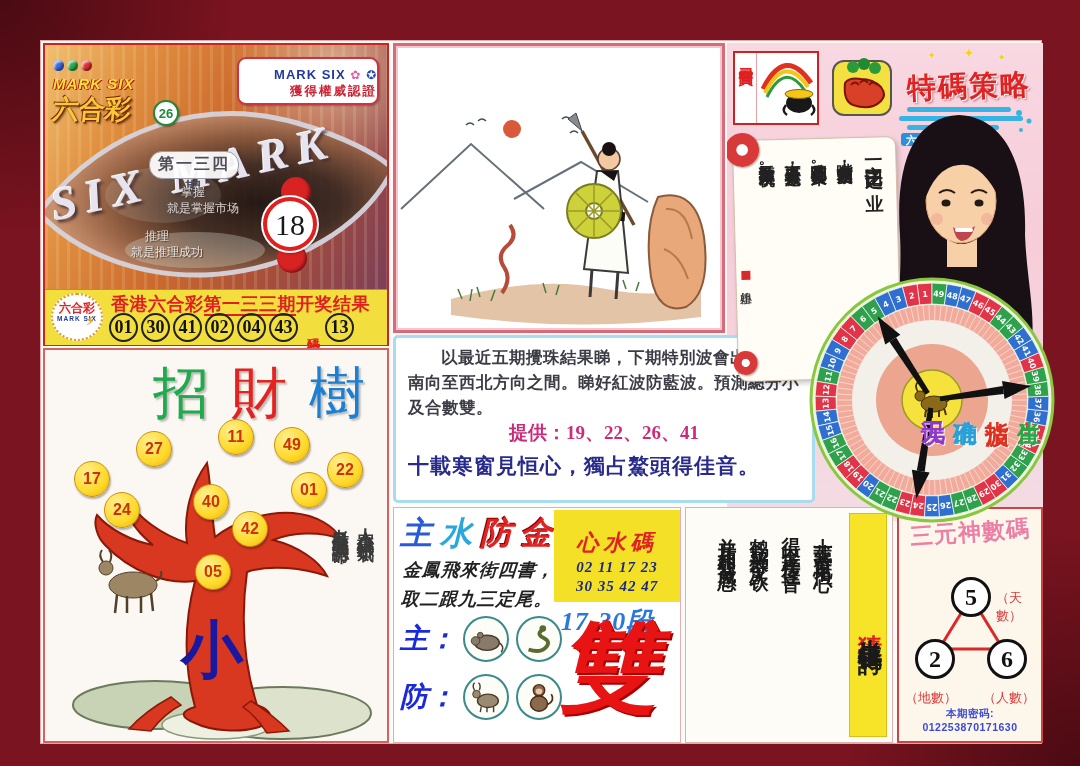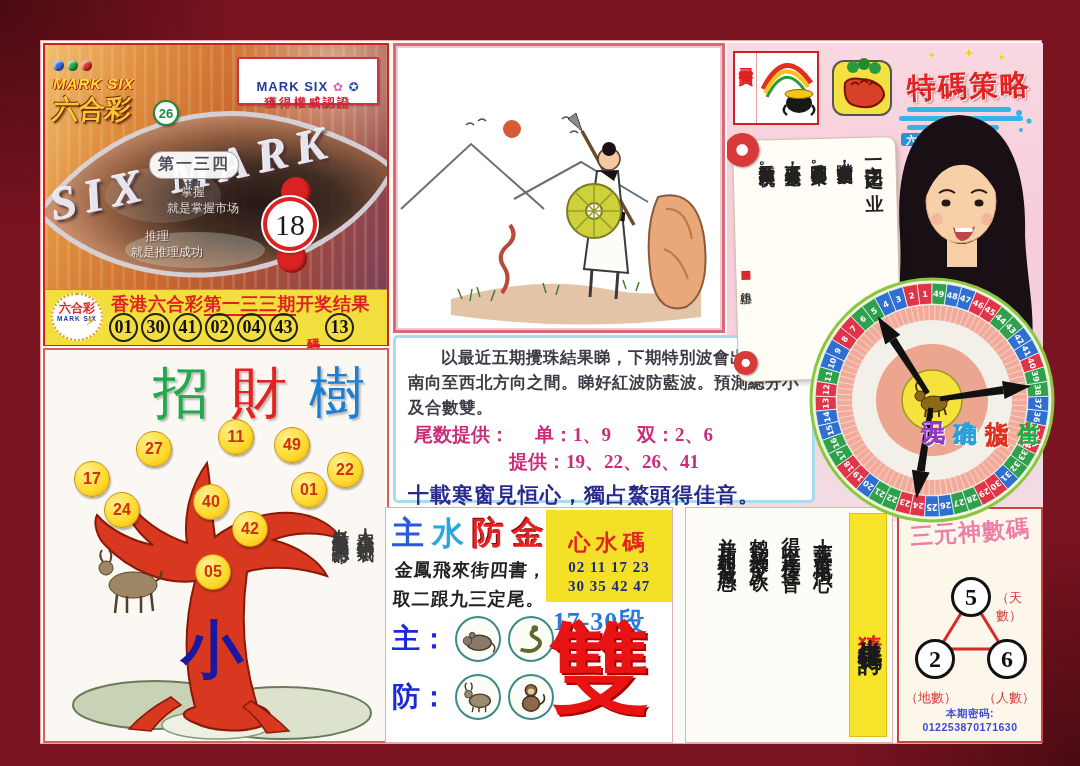--- a/index.html
+++ b/index.html
@@ -18,21 +18,21 @@
      repeating-linear-gradient(90deg, rgba(255,240,200,.14) 0 3px, rgba(0,0,0,0) 3px 11px),
      linear-gradient(115deg,#f0c070 0%,#e09040 22%,#cc6a2e 48%,#a84e3a 72%,#7c3f58 100%);}
   .eye-svg{position:absolute;left:0;top:0;width:100%;height:100%;}
   .watermark{position:absolute;left:2px;top:96px;width:340px;font-family:"Liberation Serif",serif;font-style:italic;font-weight:bold;
     font-size:46px;letter-spacing:9px;color:#e6e4ee;text-shadow:2px 3px 3px #4a3030, -1px -1px 0 #fff;transform:rotate(-13deg);white-space:nowrap;}
   .ms-logo{position:absolute;left:8px;top:12px;}
   .ms-balls span{display:inline-block;width:11px;height:11px;border-radius:50%;margin-right:3px;box-shadow:inset -2px -2px 2px rgba(0,0,0,.4), inset 2px 2px 2px rgba(255,255,255,.7);}
   .ms-en{font-size:15px;font-weight:bold;font-style:italic;color:#ffe23a;text-shadow:1px 1px 0 #b02010,-1px 0 0 #b02010;letter-spacing:1px;}
   .ms-cn{font-size:26px;font-weight:bold;color:#f8c838;font-family:"Liberation Serif",serif;
     text-shadow:1px 1px 0 #7a2400,-1px -1px 0 #7a2400,2px 2px 2px rgba(0,0,0,.5);transform:skewX(-6deg);}
-  .cert-badge{position:absolute;right:8px;top:12px;width:142px;height:48px;background:#fff;border:2px solid #cc3344;border-radius:2px;text-align:center;padding-top:20px;box-sizing:border-box;box-shadow:1px 1px 2px rgba(0,0,0,.3);}
+  .cert-badge{position:absolute;right:8px;top:12px;width:142px;height:48px;background:#fff;border:2px solid #cc3344;border-radius:9px;text-align:right;padding-top:8px;box-sizing:border-box;box-shadow:1px 1px 2px rgba(0,0,0,.3);}
   .cert-line1{font-size:13px;font-weight:bold;color:#223a9e;letter-spacing:1px;}
   .cert-line1 .flw{color:#e060a8;font-size:12px;} .cert-line1 .str{color:#2848b8;font-size:12px;}
   .cert-line2{font-size:12.5px;font-weight:bold;color:#cc2233;letter-spacing:2px;margin-top:1px;}
   .ball26{position:absolute;left:108px;top:55px;width:26px;height:26px;border-radius:50%;background:#fff;border:2px solid #1f8a3a;color:#1f8a3a;
     font-weight:bold;font-size:13px;text-align:center;line-height:24px;box-sizing:border-box;box-shadow:1px 1px 2px rgba(0,0,0,.4);}
   .issue-pill{position:absolute;left:104px;top:106px;width:88px;height:26px;background:rgba(255,255,255,.93);border:1px solid #9a9aa8;border-radius:13px;
     text-align:center;line-height:24px;font-size:16px;font-weight:bold;color:#50505c;letter-spacing:2px;}
   .slogan{position:absolute;color:rgba(255,255,255,.8);font-size:12px;line-height:1.3;text-shadow:1px 1px 1px rgba(60,40,30,.8);}
   .slogan .head{margin-left:14px;display:block;}
   .slogan1{left:98px;top:140px;margin-left:24px;} .slogan2{left:86px;top:184px;}
@@ -96,21 +96,21 @@
   .st-0{color:#2aa848;} .st-1{color:#e03020;} .st-2{color:#28a0d8;} .st-3{color:#9038c8;}
 
   
   .prediction-panel{position:absolute;left:352px;top:294px;width:422px;height:168px;background:#fff;border:3px solid #aadcf0;border-radius:5px;box-sizing:border-box;padding:7px 12px 0 12px;z-index:1;}
   .pred-para{font-size:16.5px;font-weight:bold;color:#3c3c46;line-height:1.5;text-indent:2em;letter-spacing:.5px;margin:0;}
   .pred-tail{display:flex;gap:26px;font-family:"Liberation Serif",serif;font-weight:bold;color:#cc2a7a;font-size:19px;margin-top:3px;padding-left:6px;}
   .pred-provide{text-align:center;font-family:"Liberation Serif",serif;font-weight:bold;color:#cc2a7a;font-size:19px;margin-top:1px;}
   .pred-verse{font-size:21px;font-weight:900;color:#282a8c;letter-spacing:1px;margin-top:6px;white-space:nowrap;}
 
   
-  .wg-panel{position:absolute;left:344px;top:466px;width:288px;height:236px;background:#fff;border:1px solid #e0b0b0;box-sizing:border-box;}
+  .wg-panel{position:absolute;left:352px;top:466px;width:288px;height:236px;background:#fff;border:1px solid #e0b0b0;box-sizing:border-box;font-style:italic;}
   .wg-title{position:absolute;left:6px;top:4px;font-size:32px;font-weight:900;letter-spacing:8px;font-family:"Liberation Serif",serif;white-space:nowrap;}
   .wg-blue{color:#2a5ad8;} .wg-cyan{color:#29a8dd;} .wg-red{color:#e32222;text-shadow:1px 1px 0 #fff,-1px -1px 0 #8a0000;}
   .wg-brush{position:absolute;left:8px;top:48px;font-family:"Liberation Serif",serif;font-size:18px;font-weight:bold;color:#222;line-height:1.6;letter-spacing:1px;transform:skewX(-4deg);}
   .wg-row{position:absolute;left:6px;display:flex;align-items:center;gap:7px;}
   .wg-row-main{top:108px;} .wg-row-guard{top:166px;}
   .wg-label{font-size:28px;font-weight:900;color:#1a2ad8;font-family:"Liberation Serif",serif;}
   .animal-circle{width:46px;height:46px;border-radius:50%;border:2px solid #3a8a8a;background:#fdfdf8;box-sizing:border-box;display:flex;align-items:center;justify-content:center;}
   .heart-box{position:absolute;left:160px;top:2px;width:126px;height:92px;background:#f5e028;text-align:center;padding-top:18px;box-sizing:border-box;}
   .heart-title{font-size:22px;font-weight:900;color:#e02222;letter-spacing:5px;font-family:"Liberation Serif",serif;}
   .heart-nums{font-size:15px;font-weight:900;color:#1a2a7a;font-family:"Liberation Serif",serif;line-height:1.25;letter-spacing:1px;}
@@ -567,25 +567,20 @@
   </div>
   <div class="side-text">
     <span class="st-0">生肖</span>
     <span class="st-1">指波</span>
     <span class="st-2">准确</span>
     <span class="st-3">无误</span>
   </div>
 
   <section class="prediction-panel">
     <p class="pred-para">以最近五期攪珠結果睇，下期特別波會出現于西南向至西北方向之間。睇好紅波防藍波。預測總分小及合數雙。</p>
-    <div class="pred-tail">
-      <span>尾数提供：</span>
-      <span>单：1、9</span>
-      <span>双：2、6</span>
-    </div>
     <div class="pred-provide">提供：19、22、26、41</div>
     <div class="pred-verse">十載寒窗見恒心，獨占鰲頭得佳音。</div>
   </section>
 
   <section class="wg-panel">
     <div class="wg-title">
       <span class="wg-blue">主</span><span class="wg-cyan">水</span><span class="wg-red">防</span><span class="wg-red">金</span>
     </div>
     <div class="wg-brush">
       <div>金鳳飛來街四書，</div>

